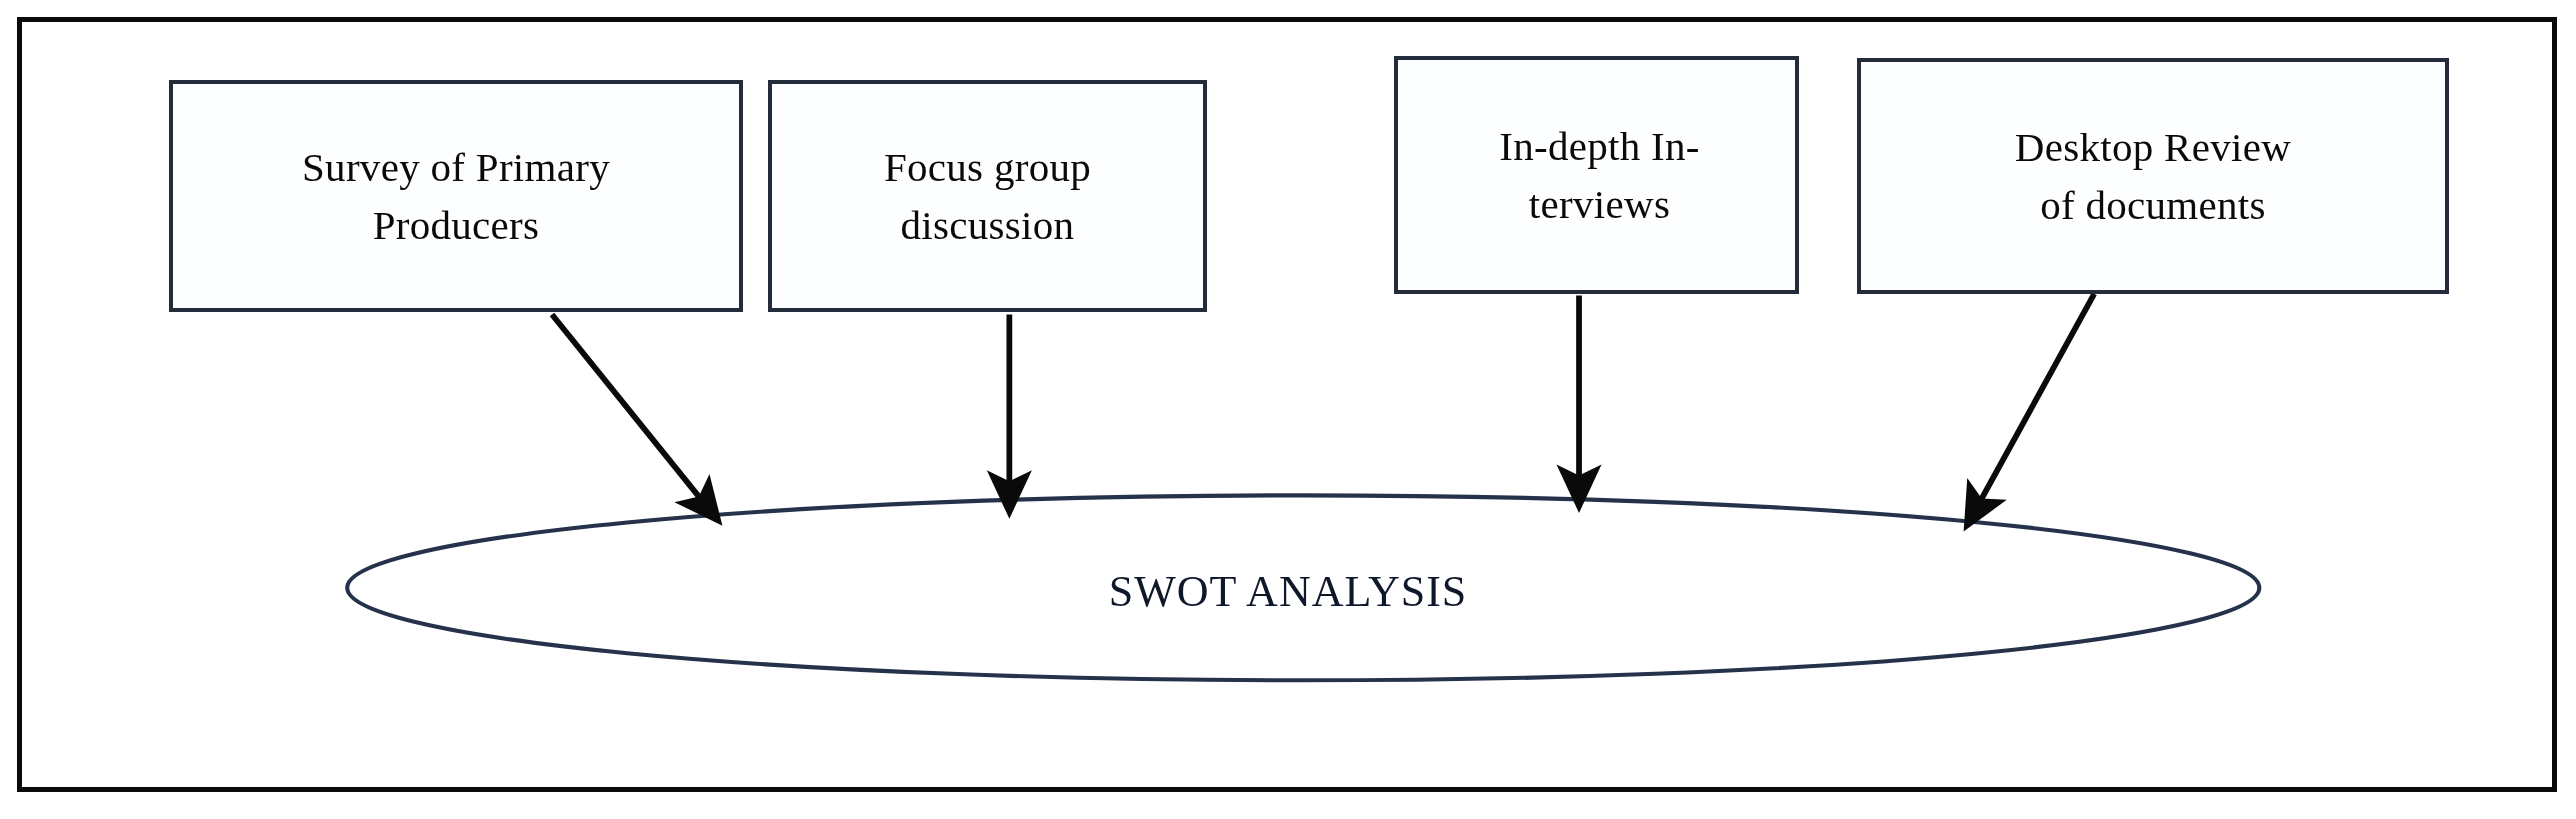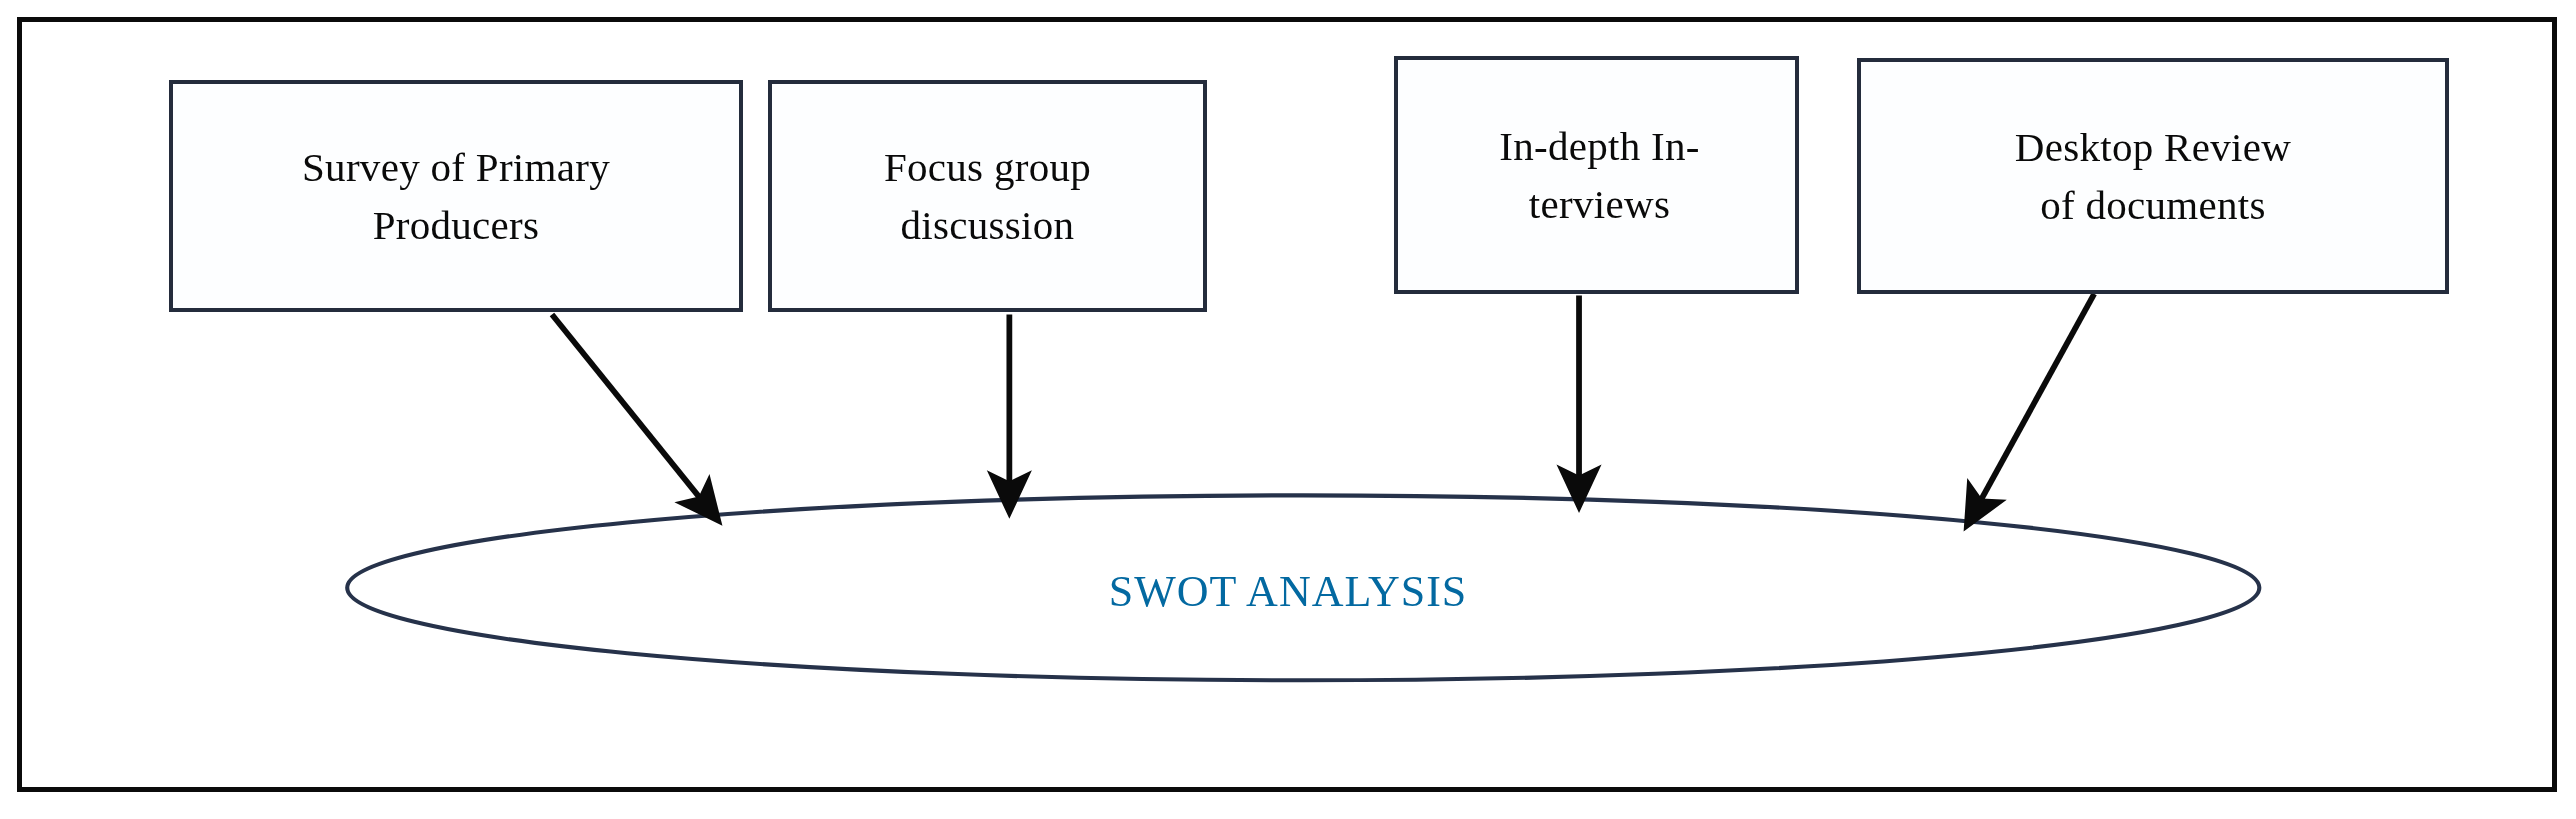--- a/index.html
+++ b/index.html
@@ -46,21 +46,21 @@
     padding: 0 11.6px;
   }
   .ellipse-label {
     position: absolute;
     left: 0;
     right: 0;
     text-align: center;
     font-family: "Liberation Serif", "DejaVu Serif", serif;
     font-size: 44px;
     letter-spacing: 1px;
-    color: #0369a1;
+    color: #0f172a;
   }
   .outer-frame {
     position: absolute;
     box-sizing: border-box;
     border: 5px solid #0b0b0b;
     background: transparent;
     pointer-events: none;
   }
 </style>
 </head>

